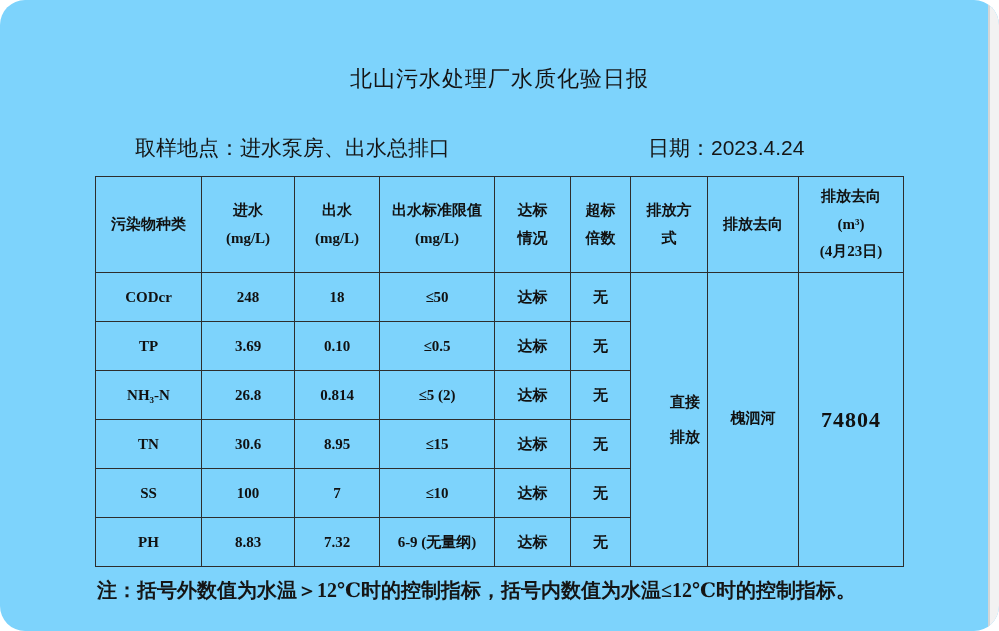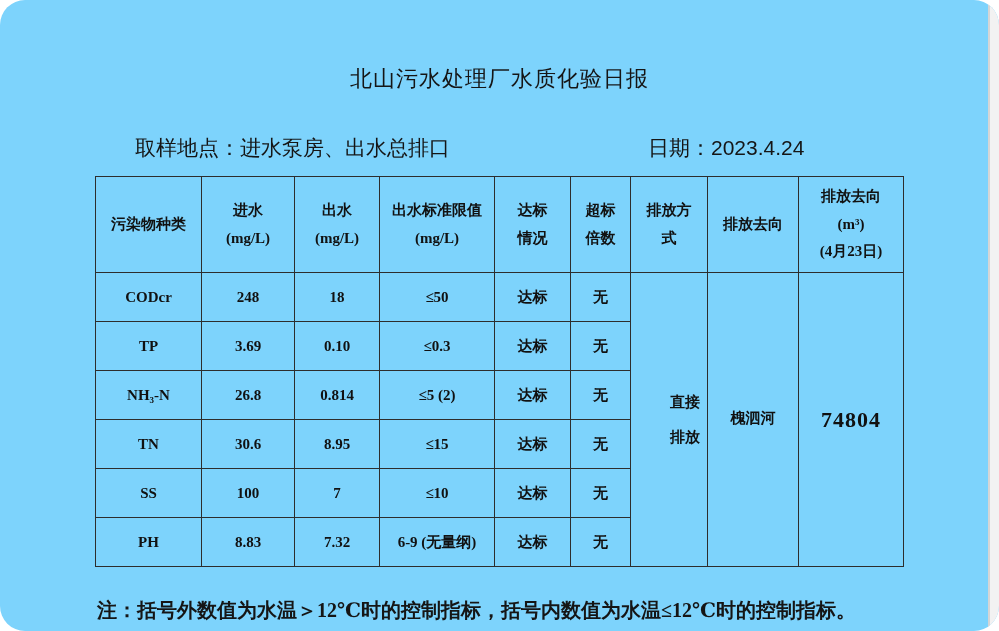--- a/index.html
+++ b/index.html
@@ -44,21 +44,20 @@
   .report-table thead tr{height:96px;}
   .report-table tbody tr{height:49px;}
   .report-table th{font-weight:700;line-height:1.85;}
   td.method-cell{line-height:2.3;padding-left:32px;}
   .dest-inner{position:relative;top:-19px;display:inline-block;margin-top:36px;}
   td.volume-cell{font-size:22px;letter-spacing:1px;margin-left:12px;}
   .footnote{
     position:absolute;top:577px;left:97px;
     font-weight:700;font-size:20px;
     white-space:nowrap;
-    margin-top:20px;
   }
   .edge-strip{
     position:absolute;top:0;right:0;
     width:11px;height:631px;
     background:#f2f2f2;
     border-left:2px solid #d5d5d5;
     box-sizing:border-box;
   }
 </style>
 </head>
@@ -114,21 +113,21 @@
         <td>无</td>
         <td rowspan="6" class="method-cell">直接
 排放</td>
         <td rowspan="6"><span class="dest-inner">槐泗河</span></td>
         <td rowspan="6" class="volume-cell">74804</td>
       </tr>
       <tr>
         <td>TP</td>
         <td>3.69</td>
         <td>0.10</td>
-        <td>≤0.3</td>
+        <td>≤0.5</td>
         <td>达标</td>
         <td>无</td>
       </tr>
       <tr>
         <td>NH₃-N</td>
         <td>26.8</td>
         <td>0.814</td>
         <td>≤5 (2)</td>
         <td>达标</td>
         <td>无</td>

